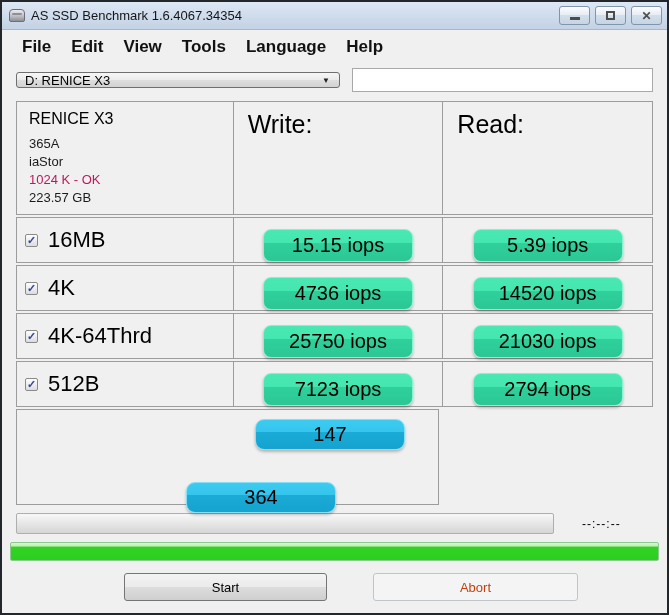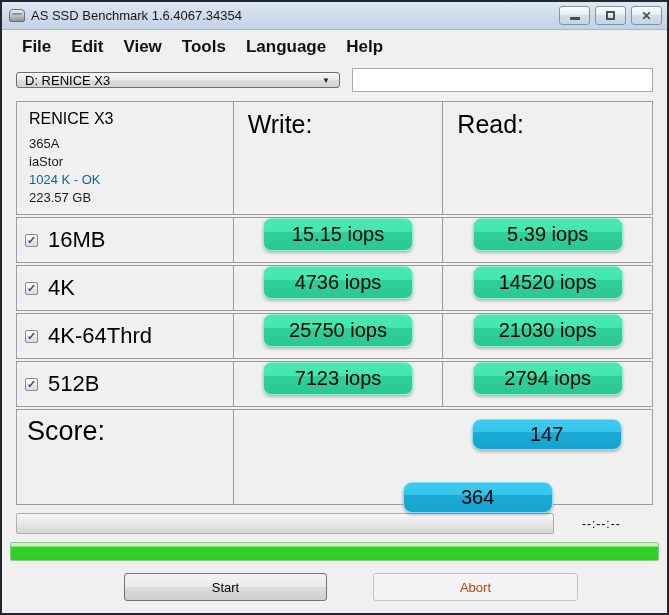--- a/index.html
+++ b/index.html
@@ -57,29 +57,29 @@
   }
 
   
   .bench{ margin:5px 14px 0; }
   .brow{ display:flex; margin-bottom:2px; }
   .cell{
     border:1px solid #9c9c9c; background:#f0f0f0;
   }
   .cell + .cell{ margin-left:-1px; }
   .c-label{ width:219px; }
-  .c-val{ width:212px; display:flex; align-items:flex-start; justify-content:center; }
+  .c-val{ width:212px; display:flex; align-items:flex-end; justify-content:center; }
   .h-row .cell{ height:114px; }
   .t-row .cell{ height:46px; }
   .s-row .cell{ height:96px; }
 
   .drive-info{ padding:8px 10px 0 12px; }
   .drive-name{ font-size:16px; color:#000; margin-bottom:7px; }
   .drive-line{ font-size:13px; color:#1b1b1b; line-height:1.38; }
-  .drive-ok{ color:#0369a1; }
+  .drive-ok{ color:#be185d; }
 
   .col-head{ font-size:25px; color:#000; padding:8px 0 0 14px; }
 
   .t-label-cell{ display:flex; align-items:center; padding-left:8px; }
   .checkbox{
     width:13px; height:13px; border:1px solid #8a8a8a; border-radius:2px;
     background:linear-gradient(180deg,#fefefe,#dcdcdc);
     display:flex; align-items:center; justify-content:center;
     font-size:11px; font-weight:bold; color:#2d4d9e; line-height:1;
   }
@@ -237,23 +237,20 @@
       </div>
       <div class="cell c-val">
         <div class="pill pill-green">7123 iops</div>
       </div>
       <div class="cell c-val">
         <div class="pill pill-green">2794 iops</div>
       </div>
     </div>
 
     <div class="brow s-row">
-      <div class="cell c-label">
-        <div class="score-label">Score:</div>
-      </div>
       <div class="cell score-area" style="width:423px;">
         <div class="pill pill-blue pill-score-write">147</div>
         <div class="pill pill-blue pill-score-total">364</div>
       </div>
     </div>
   </div>
 
   <div class="prog-row">
     <div class="prog-bar"></div>
     <div class="time">--:--:--</div>

